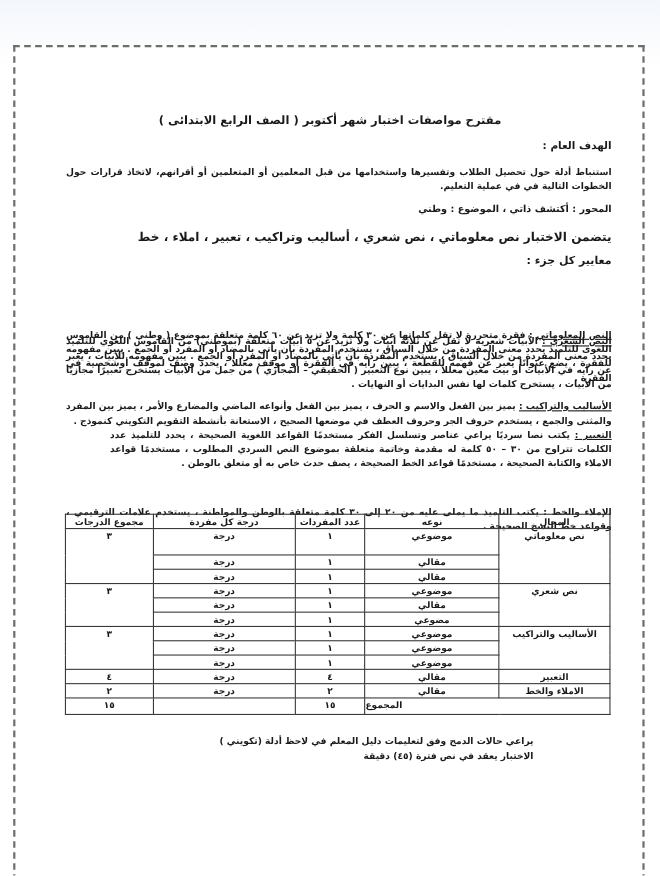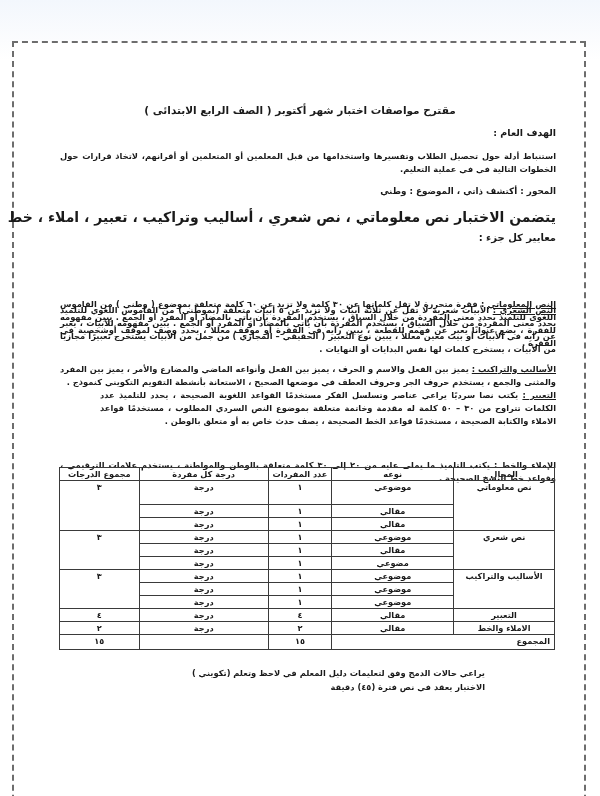--- a/index.html
+++ b/index.html
@@ -45,21 +45,21 @@
 <body>
 
 <div class="page"></div>
 
 <div class="abs title">مقترح مواصفات اختبار شهر أكتوبر ( الصف الرابع الابتدائى )</div>
 
 <div class="abs head" style="top:127px;">الهدف العام :</div>
 <div class="abs para" style="top:150px;">استنباط أدلة حول تحصيل الطلاب وتفسيرها واستخدامها من قبل المعلمين أو المتعلمين أو أقرانهم، لاتخاذ قرارات حول الخطوات التالية في في عملية التعليم.</div>
 
 <div class="abs head" style="top:186px; font-size:8.8px;">المحور : أكتشف ذاتي ، الموضوع : وطني</div>
-<div class="abs head" style="top:209px; font-size:14px;">يتضمن الاختبار نص معلوماتي ، نص شعري ، أساليب وتراكيب ، تعبير ، املاء ، خط</div>
+<div class="abs head" style="top:209px; font-size:11px;">يتضمن الاختبار نص معلوماتي ، نص شعري ، أساليب وتراكيب ، تعبير ، املاء ، خط</div>
 <div class="abs head" style="top:232px; font-size:10px;">معايير كل جزء :</div>
 
 <div class="abs para" style="top:252px;margin-top:46px;">
   <span class="ul">النص المعلوماتي</span><span> : فقرة متحررة لا تقل كلماتها عن ٣٠ كلمة ولا تزيد عن ٦٠ كلمة متعلقة بموضوع ( وطني ) من القاموس اللغوى للتلميذ يحدد معنى المفردة من خلال السياق ، يستخدم المفردة بأن يأتي بالمضاد أو المفرد أو الجمع . يبين مفهومه للفقرة ، يضع عنوانًا يعبر عن فهمه للقطعة ، يبين رأيه في الفقرة أو موقف معللا ، يحدد وصف لموقف أوشخصية في الفقرة .</span>
 </div>
 <div class="abs para" style="top:304px;">
   <span class="ul">النص الشعري :</span><span> الأبيات شعرية لا تقل عن ثلاثة أبيات ولا تزيد عن ٥ أبيات متعلقة (بموطني) من القاموس اللغوي للتلميذ يحدد معنى المفردة من خلال السياق ، يستخدم المفردة بأن يأتي بالمضاد أو المفرد أو الجمع . يبين مفهومه للأبيات ، يعبر عن رأيه في الأبيات أو بيت معين معللاً ، يبين نوع التعبير ( الحقيقي – المجازي ) من جمل من الأبيات يستخرج تعبيرًا مجازيًا من الأبيات ، يستخرج كلمات لها نفس البدايات أو النهايات .</span>
 </div>
 <div class="abs para" style="top:363px;">
   <span class="ul">الأساليب والتراكيب :</span><span> يميز بين الفعل والاسم و الحرف ، يميز بين الفعل وأنواعه الماضي والمضارع والأمر ، يميز بين المفرد والمثنى والجمع ، يستخدم حروف الجر وحروف العطف في موضعها الصحيح ، الاستعانة بأنشطة التقويم التكويني كنموذج .</span>
@@ -152,22 +152,22 @@
 
   <tr style="height:13px;">
     <td>الاملاء والخط</td>
     <td>مقالي</td>
     <td>٢</td>
     <td>درجة</td>
     <td>٢</td>
   </tr>
 
   <tr style="height:15px;">
-    <td colspan="2" style="text-align:right; padding-right:4px;">المجموع</td>
+    <td colspan="2" style="text-align:left; padding-right:4px;">المجموع</td>
     <td>١٥</td>
     <td></td>
     <td>١٥</td>
   </tr>
 </tbody>
   </table>
 
-<div class="abs foot" style="top:667px;">يراعي حالات الدمج وفق لتعليمات دليل المعلم في لاحظ وتعلم (تكويني )</div>
+<div class="abs foot" style="top:667px;">يراعي حالات الدمج وفق لتعليمات دليل المعلم في لاحظ أدلة (تكويني )</div>
 <div class="abs foot" style="top:681px;">الاختبار يعقد في نص فترة (٤٥) دقيقة</div>
 
 </body></html>

